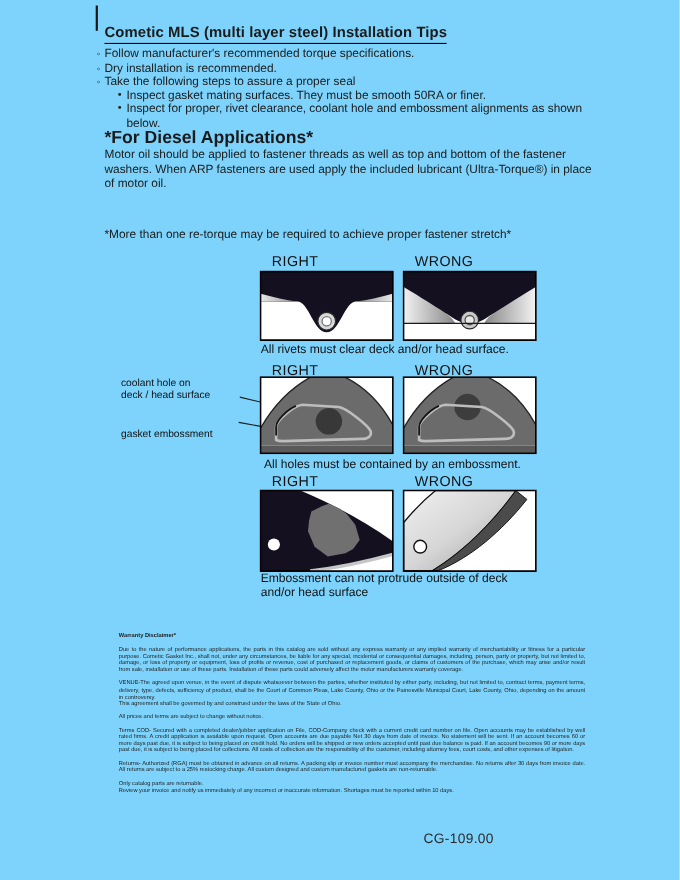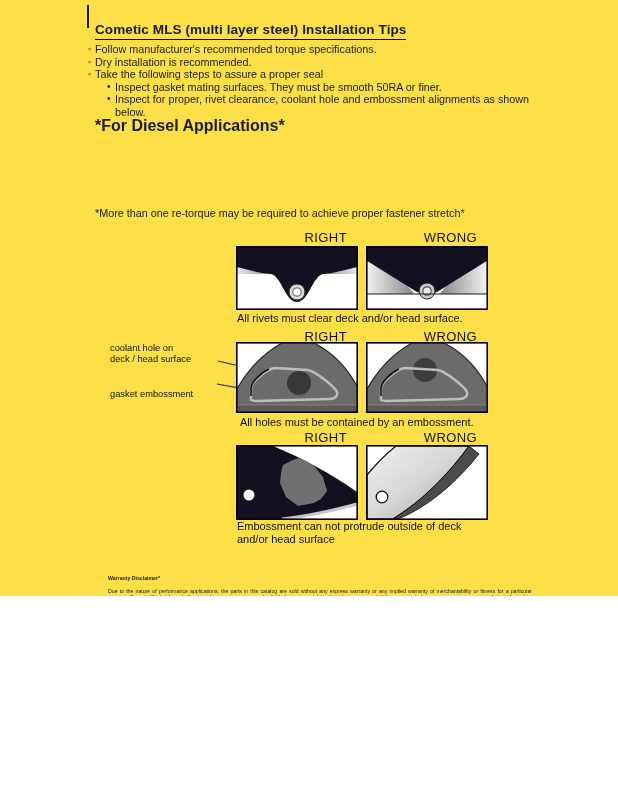--- a/index.html
+++ b/index.html
@@ -1,36 +1,36 @@
 <!DOCTYPE html>
 <html><head>
 <meta charset="utf-8">
 <style>
   html,body{margin:0;padding:0;background:#fff;}
   #page{
-    position:relative;width:618px;height:596px;background:#fde047;overflow:hidden;
+    position:relative;width:618px;height:800px;background:#7dd3fc;overflow:hidden;
     font-family:"Liberation Sans", sans-serif;color:#1a1a1a;
   }
   .abs{position:absolute;}
   
   #edge-mark{left:87px;top:5px;width:2px;height:23px;background:#161616;}
   #title{left:95px;top:22px;font-size:13.5px;font-weight:bold;border-bottom:1.6px solid #000;padding-bottom:2px;letter-spacing:.1px;}
   
   #tips{left:88px;top:43px;font-size:10.8px;line-height:12.5px;width:470px;}
   .tip{display:flex;}
   .tip .mk{width:7px;flex:0 0 7px;font-size:9px;line-height:12.5px;}
   .tip.sub{margin-left:19px;}
   .tip.sub .mk{width:8px;flex:0 0 8px;font-size:10px;}
   
   #diesel-heading{left:95px;top:117px;font-size:16px;font-weight:bold;}
   #diesel-p1{left:95px;top:135px;width:448px;font-size:10.8px;line-height:13px;}
   #diesel-p2{left:95px;top:166px;width:448px;font-size:10.8px;line-height:13px;}
   #diesel-note{left:95px;top:207px;width:448px;font-size:10.8px;}
   
-  .rw-label{width:100px;text-align:right;font-size:13px;letter-spacing:.4px;color:#111;}
+  .rw-label{width:100px;text-align:left;font-size:13px;letter-spacing:.4px;color:#111;}
   .caption{font-size:11px;line-height:12.5px;color:#111;}
   .diag{position:absolute;display:block;}
   
   .ann{font-size:9.3px;line-height:10.8px;color:#111;}
   #ann-coolant{left:110px;top:343px;width:107px;}
   #ann-emboss{left:110px;top:377px;width:106px;margin-top:12px;}
   #leader-svg{left:105px;top:340px;pointer-events:none;}
   
   #disclaimer{left:108px;top:575px;width:424px;font-size:5.2px;line-height:6.1px;color:#222;}
   #disclaimer .h{font-weight:bold;margin-bottom:7px;}
@@ -66,20 +66,21 @@
         <span class="mk">•</span>
         <span>Inspect gasket mating surfaces.  They must be smooth 50RA or finer.</span>
       </div>
     <div class="tip sub">
         <span class="mk">•</span>
         <span>Inspect for proper, rivet clearance, coolant hole and embossment alignments as shown below.</span>
       </div>
   </div>
 
   <div class="abs" id="diesel-heading">*For Diesel Applications*</div>
+  <div class="abs" id="diesel-p1">Motor oil should be applied to fastener threads as well as top and bottom of the fastener washers. When ARP fasteners are used apply the included lubricant (Ultra-Torque®) in place of motor oil.</div>
   <div class="abs" id="diesel-note">*More than one re-torque may be required to achieve proper fastener stretch*</div>
 
   <div class="abs rw-label" style="left:247px;top:230px;">RIGHT</div>
   <div class="abs rw-label" style="left:377px;top:230px;">WRONG</div>
 
   <svg class="diag" style="left:236px;top:246px;" width="122" height="64" viewBox="0 0 122 64">
     <defs>
       <linearGradient id="w1" x1="0" y1="0" x2="1" y2="0">
         <stop offset="0" stop-color="#e9e9e9"></stop>
           <stop offset="1" stop-color="#8f8f8f"></stop>

